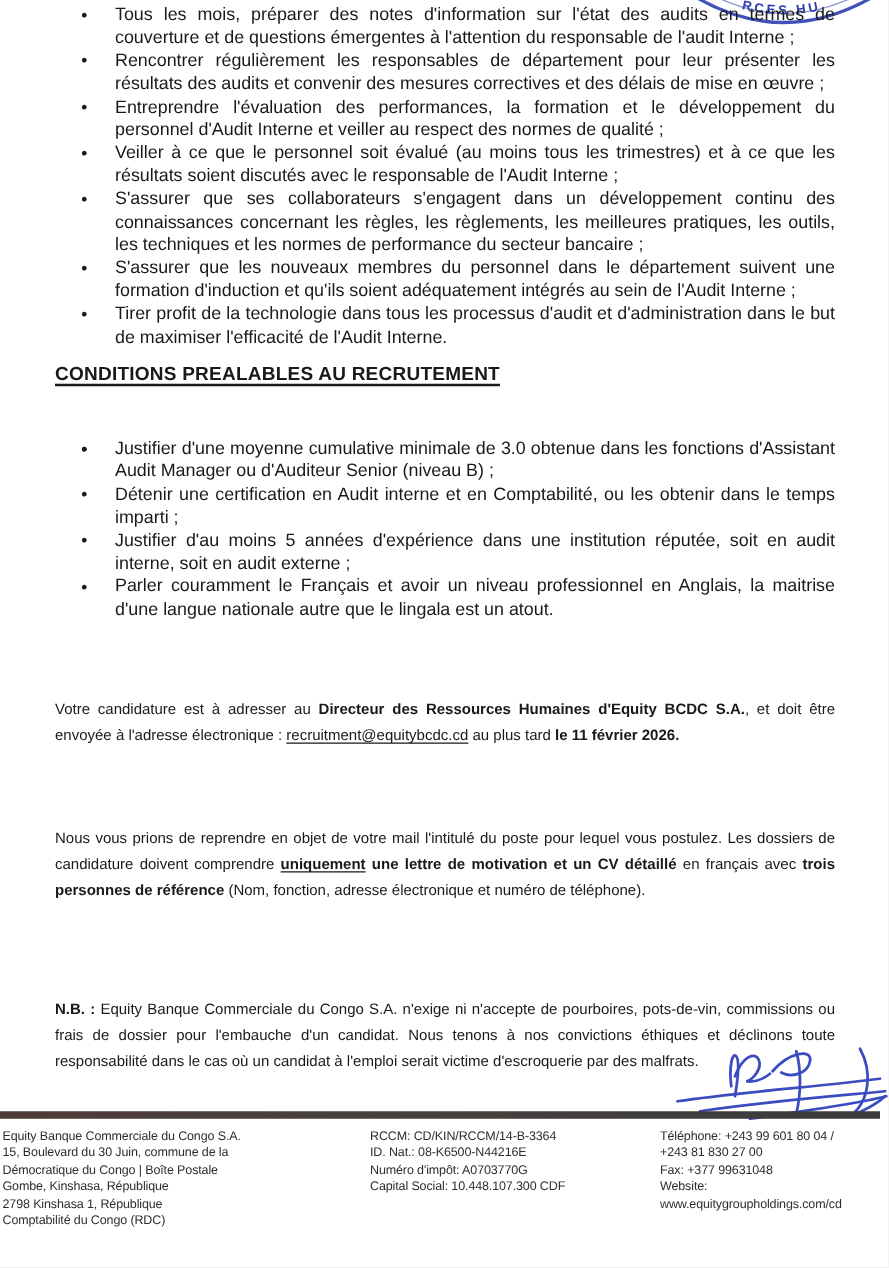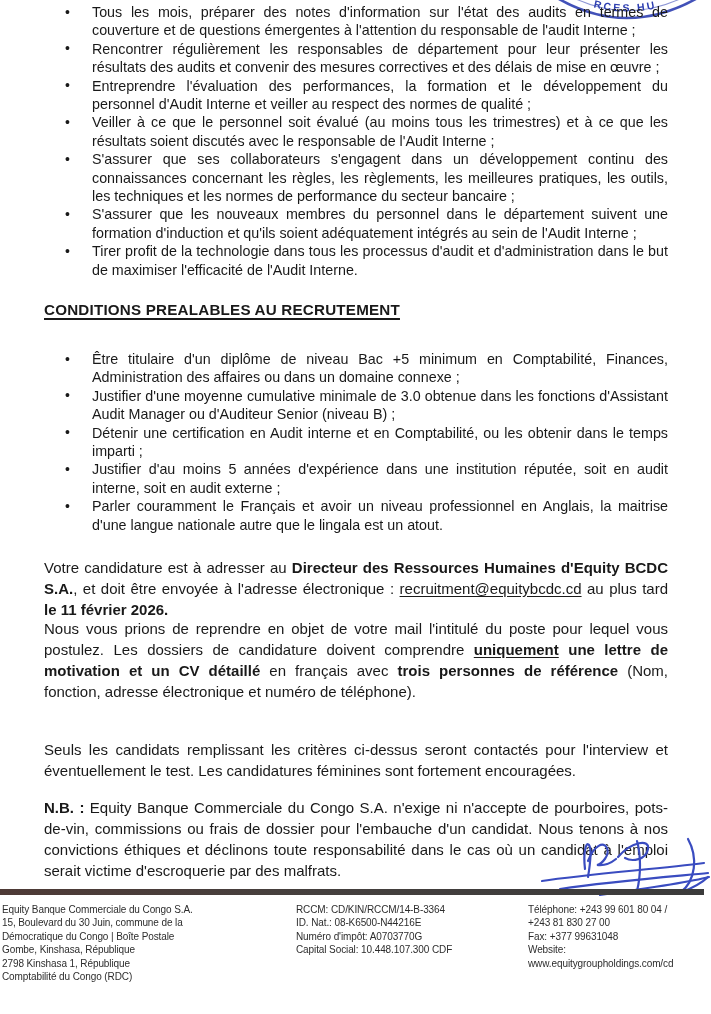--- a/index.html
+++ b/index.html
@@ -18,31 +18,31 @@
     list-style:none;margin:0;padding:0;
     font-size:14.3px;line-height:18.4px;
     text-align:justify;
   }
   .blist li{position:relative;padding-left:48px;}
   .blt{position:absolute;left:21px;top:-0.5px;font-size:14px;}
   #duties-list{top:3px;}
   #conditions-list{top:350px;}
   
   .heading{
-    position:absolute;left:44px;top:301px;margin:0;
+    position:absolute;left:44px;top:291px;margin:0;
     font-size:15.2px;font-weight:bold;letter-spacing:.2px;
     text-decoration:underline;text-underline-offset:3px;text-decoration-thickness:1.6px;
   }
   
   .para{
     position:absolute;left:44px;width:624px;margin:0;
-    font-size:15px;line-height:21px;text-align:justify;
+    font-size:12px;line-height:21px;text-align:justify;
   }
   #para-application{top:557px;}
-  #para-dossier{top:618px;}
+  #para-dossier{top:660px;}
   #para-selection{top:739px;}
   #para-nb{top:797px;}
   .b{font-weight:bold;}
   .u{text-decoration:underline;text-underline-offset:2px;}
   
   .stamp{position:absolute;left:546px;top:0;pointer-events:none;}
   
   .signature{position:absolute;left:538px;top:829px;pointer-events:none;}
   
   .footer-bar{
@@ -77,30 +77,29 @@
       <li><span class="blt">•</span><span>Entreprendre l'évaluation des performances, la formation et le développement du personnel d'Audit Interne et veiller au respect des normes de qualité ;</span></li>
       <li><span class="blt">•</span><span>Veiller à ce que le personnel soit évalué (au moins tous les trimestres) et à ce que les résultats soient discutés avec le responsable de l'Audit Interne ;</span></li>
       <li><span class="blt">•</span><span>S'assurer que ses collaborateurs s'engagent dans un développement continu des connaissances concernant les règles, les règlements, les meilleures pratiques, les outils, les techniques et les normes de performance du secteur bancaire ;</span></li>
       <li><span class="blt">•</span><span>S'assurer que les nouveaux membres du personnel dans le département suivent une formation d'induction et qu'ils soient adéquatement intégrés au sein de l'Audit Interne ;</span></li>
       <li><span class="blt">•</span><span>Tirer profit de la technologie dans tous les processus d'audit et d'administration dans le but de maximiser l'efficacité de l'Audit Interne.</span></li>
     </ul>
 
   <h2 class="heading">CONDITIONS PREALABLES AU RECRUTEMENT</h2>
 
   <ul class="blist" id="conditions-list">
-      <li><span class="blt">•</span><span>Être titulaire d'un diplôme de niveau Bac +5 minimum en Comptabilité, Finances, Administration des affaires ou dans un domaine connexe ;</span></li>
+      <li><span class="blt">•</span></li>
       <li><span class="blt">•</span><span>Justifier d'une moyenne cumulative minimale de 3.0 obtenue dans les fonctions d'Assistant Audit Manager ou d'Auditeur Senior (niveau B) ;</span></li>
       <li><span class="blt">•</span><span>Détenir une certification en Audit interne et en Comptabilité, ou les obtenir dans le temps imparti ;</span></li>
       <li><span class="blt">•</span><span>Justifier d'au moins 5 années d'expérience dans une institution réputée, soit en audit interne, soit en audit externe ;</span></li>
       <li><span class="blt">•</span><span>Parler couramment le Français et avoir un niveau professionnel en Anglais, la maitrise d'une langue nationale autre que le lingala est un atout.</span></li>
     </ul>
 
   <p class="para" id="para-application"><span>Votre candidature est à adresser au </span><span class="b">Directeur des Ressources Humaines d'Equity BCDC S.A.</span><span>, et doit être envoyée à l'adresse électronique : </span><span class="u">recruitment@equitybcdc.cd</span><span> au plus tard </span><span class="b">le 11 février 2026.</span></p>
   <p class="para" id="para-dossier"><span>Nous vous prions de reprendre en objet de votre mail l'intitulé du poste pour lequel vous postulez. Les dossiers de candidature doivent comprendre </span><span class="b u">uniquement</span><span class="b"> une lettre de motivation et un CV détaillé</span><span> en français avec </span><span class="b">trois personnes de référence</span><span> (Nom, fonction, adresse électronique et numéro de téléphone).</span></p>
-  <p class="para" id="para-selection">Seuls les candidats remplissant les critères ci-dessus seront contactés pour l'interview et éventuellement le test. Les candidatures féminines sont fortement encouragées.</p>
   <p class="para" id="para-nb"><span class="b">N.B. :</span><span> Equity Banque Commerciale du Congo S.A. n'exige ni n'accepte de pourboires, pots-de-vin, commissions ou frais de dossier pour l'embauche d'un candidat. Nous tenons à nos convictions éthiques et déclinons toute responsabilité dans le cas où un candidat à l'emploi serait victime d'escroquerie par des malfrats.</span></p>
 
   <svg class="signature" width="174" height="76" viewBox="0 0 174 76">
     <g fill="none" stroke="#3a4cc0" stroke-width="2.2" stroke-linecap="round">
       <path d="M 47 40 C 45 24 48 12 51 16 C 54 20 52 36 50 48"></path>
       <path d="M 50 32 C 56 16 66 12 69 19 C 72 26 64 35 59 36 C 66 37 73 34 78 30"></path>
       <path d="M 80 28 C 94 12 112 10 110 20 C 108 31 94 33 87 29"></path>
       <path d="M 99 12 C 103 26 103 46 99 62"></path>
       <path d="M 150 10 C 160 28 158 52 142 64 C 152 60 164 54 170 48"></path>
       <path d="M 4 52 C 50 45 120 40 166 34"></path>

